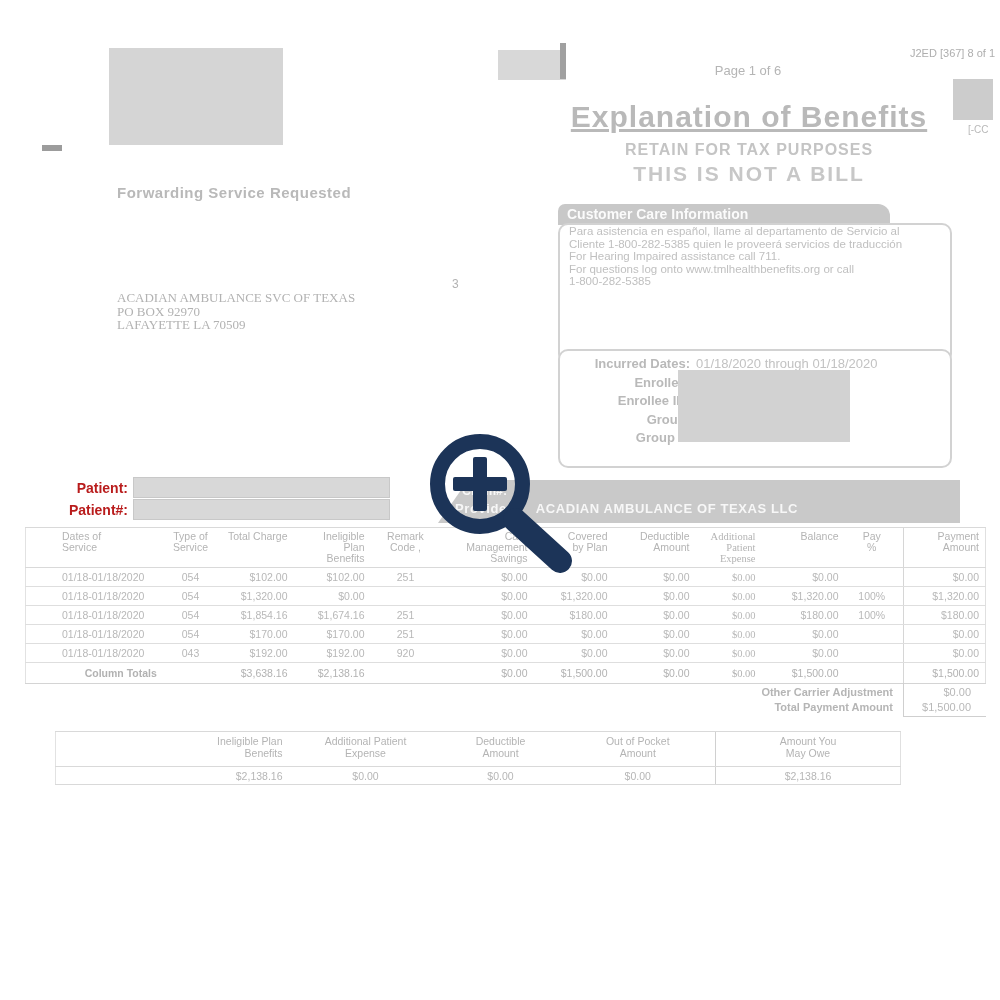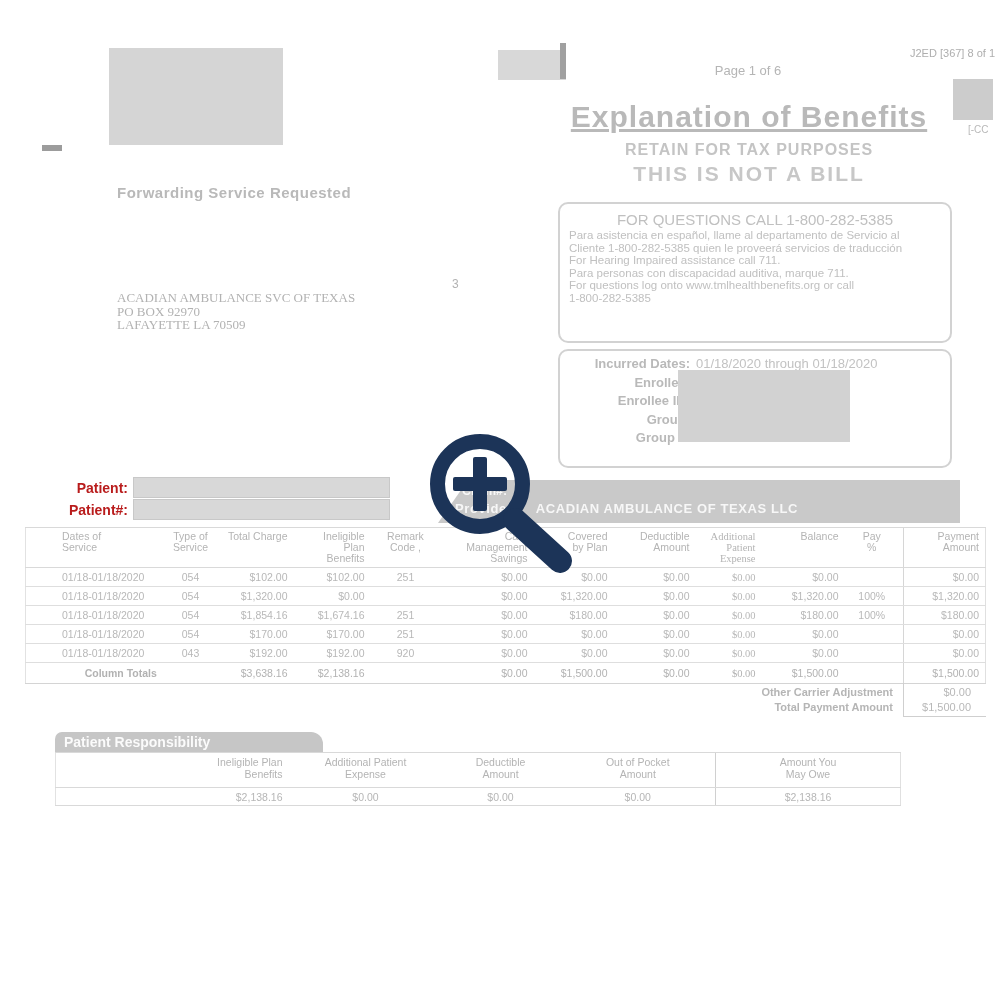--- a/index.html
+++ b/index.html
@@ -101,27 +101,26 @@
 
   <div class="abs forwarding" style="left:117px;top:184px;">Forwarding Service Requested</div>
   <div class="abs" style="left:452px;top:277px;font-size:12px;color:#b2b2b2;">3</div>
   <div class="abs address" style="left:117px;top:291px;">
     <div>ACADIAN AMBULANCE SVC OF TEXAS</div>
     <div>PO BOX 92970</div>
     <div>LAFAYETTE LA 70509</div>
   </div>
 
   <div class="abs" style="left:558px;top:204px;width:394px;">
+    <div class="tab" style="width:332px;height:21px;">Customer Care Information</div>
     <div class="ccbox-body" style="width:394px;height:141px;margin-top:-2px;">
-      <div class="cc-call">FOR QUESTIONS CALL 1-800-282-5385</div>
       <div class="cc-lines">
           <div>Para asistencia en español, llame al departamento de Servicio al</div>
           <div>Cliente 1-800-282-5385 quien le proveerá servicios de traducción</div>
           <div>For Hearing Impaired assistance call 711.</div>
-          <div>Para personas con discapacidad auditiva, marque 711.</div>
           <div>For questions log onto www.tmlhealthbenefits.org or call</div>
           <div>1-800-282-5385</div>
         </div>
     </div>
   </div>
 
   <div class="abs ccbox-body" style="left:558px;top:349px;width:394px;height:119px;padding-top:4px;">
     <div class="inc-row">
       <span class="inc-label">Incurred Dates:</span>
       <span class="inc-value">01/18/2020 through 01/18/2020</span>
@@ -286,21 +285,20 @@
   </table>
 
   <div class="abs oca-label" style="left:560px;top:686px;width:333px;">Other Carrier Adjustment</div>
   <div class="abs oca-value" style="left:905px;top:686px;width:74px;">$0.00</div>
   <div class="abs oca-label" style="left:560px;top:701px;width:333px;">Total Payment Amount</div>
   <div class="abs oca-value" style="left:905px;top:701px;width:74px;">$1,500.00</div>
   <div class="abs" style="left:903px;top:683px;width:1px;height:34px;background:#cfcfcf;"></div>
   <div class="abs" style="left:903px;top:716px;width:83px;height:1px;background:#cfcfcf;"></div>
 
   <div class="abs" style="left:55px;top:732px;width:845px;">
-    <div class="tab" style="width:268px;height:21px;background:#c6c6c6;">Patient Responsibility</div>
     <table class="presp" style="margin-top:-1px;">
       <colgroup>
         <col style="width:235px">
           <col style="width:150px">
           <col style="width:120px">
           <col style="width:155px">
           <col style="width:185px">
       </colgroup>
       <thead>
           <tr>

